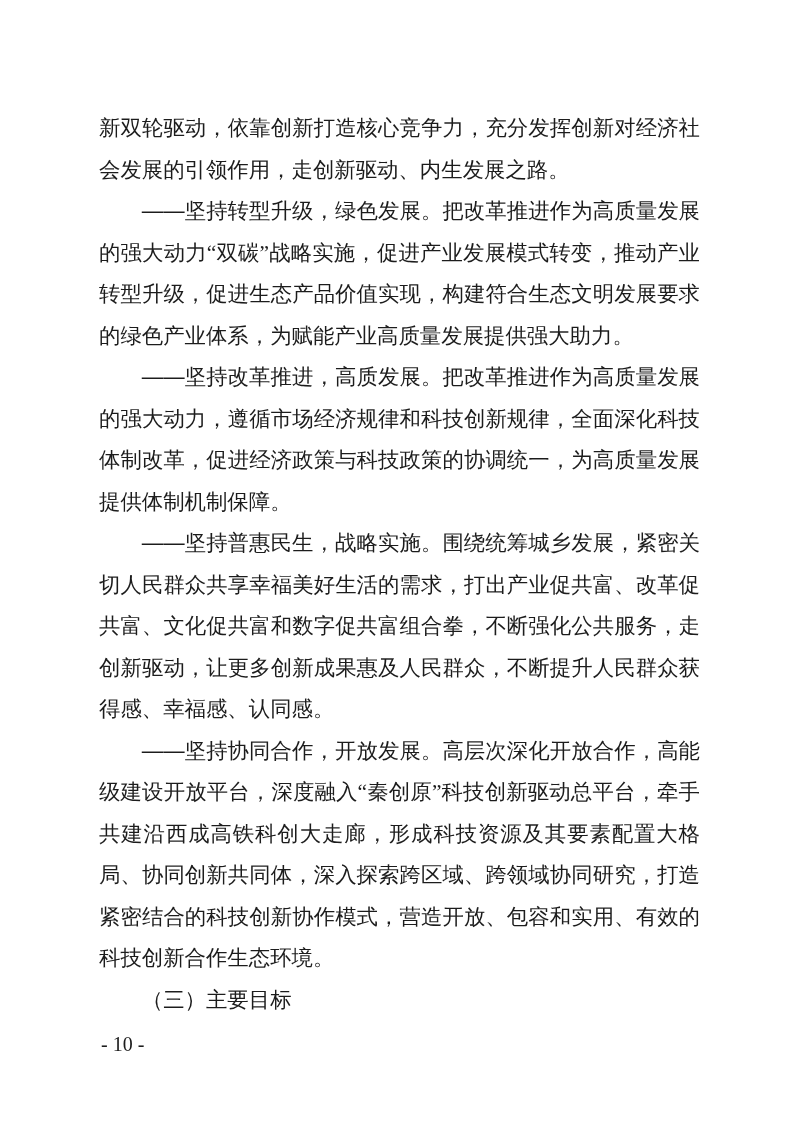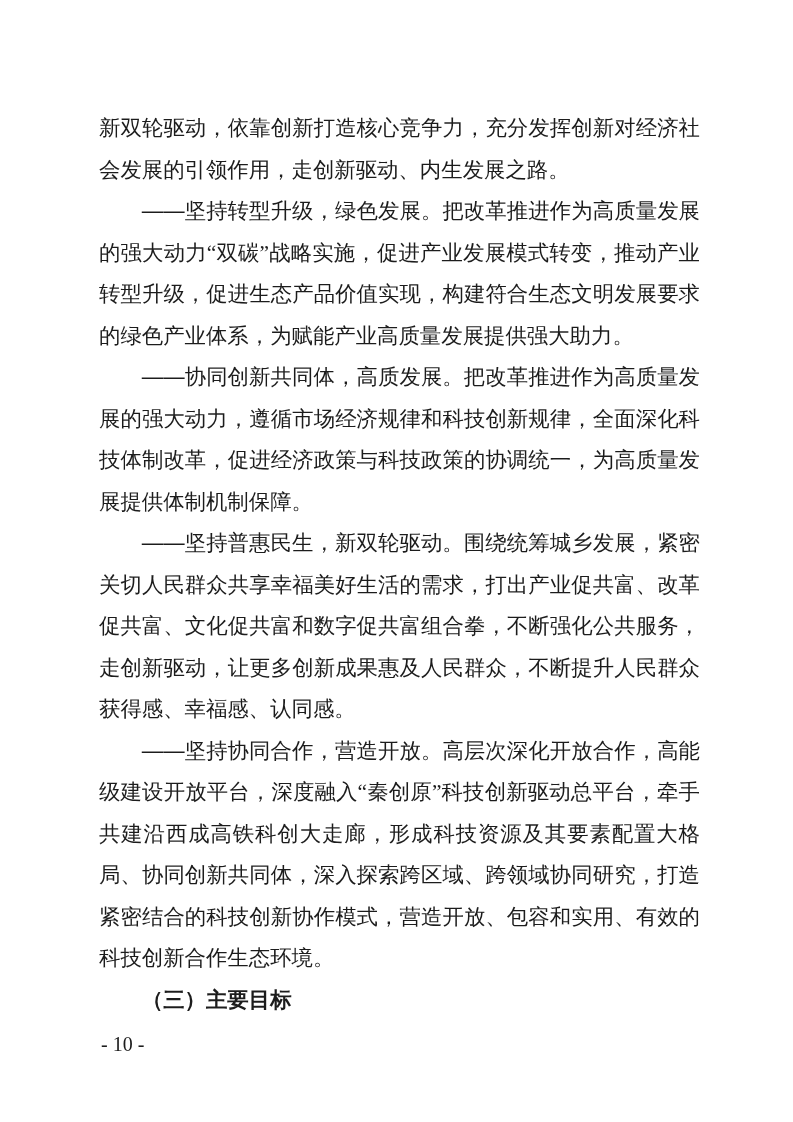--- a/index.html
+++ b/index.html
@@ -35,21 +35,21 @@
     text-indent: 42.8px;
   }
   .lead {
     font-weight: normal;
     font-family: "Liberation Sans", sans-serif;
   }
   .heading {
     margin: 0;
     font-size: 21.4px;
     line-height: 41.5px;
-    font-weight: bold;
+    font-weight: normal;
     text-indent: 42.8px;
     font-family: "Liberation Sans", sans-serif;
   }
   .footer {
     position: absolute;
     left: 101px;
     top: 1033px;
     font-size: 20px;
     line-height: 22px;
     color: #1c1c1c;
@@ -59,24 +59,24 @@
 </head>
 <body>
 
 <div class="page">
   <div class="content">
 
     <p class="para"><span class="lead"></span><span>新双轮驱动，依靠创新打造核心竞争力，充分发挥创新对经济社会发展的引领作用，走创新驱动、内生发展之路。</span></p>
 
     <p class="para indent"><span class="lead">——坚持转型升级，绿色发展。</span><span>把改革推进作为高质量发展的强大动力“双碳”战略实施，促进产业发展模式转变，推动产业转型升级，促进生态产品价值实现，构建符合生态文明发展要求的绿色产业体系，为赋能产业高质量发展提供强大助力。</span></p>
 
-    <p class="para indent"><span class="lead">——协同创新共同体，高质发展。</span><span>把改革推进作为高质量发展的强大动力，遵循市场经济规律和科技创新规律，全面深化科技体制改革，促进经济政策与科技政策的协调统一，为高质量发展提供体制机制保障。</span></p>
+    <p class="para indent"><span class="lead">——坚持改革推进，高质发展。</span><span>把改革推进作为高质量发展的强大动力，遵循市场经济规律和科技创新规律，全面深化科技体制改革，促进经济政策与科技政策的协调统一，为高质量发展提供体制机制保障。</span></p>
 
-    <p class="para indent"><span class="lead">——坚持普惠民生，新双轮驱动。</span><span>围绕统筹城乡发展，紧密关切人民群众共享幸福美好生活的需求，打出产业促共富、改革促共富、文化促共富和数字促共富组合拳，不断强化公共服务，走创新驱动，让更多创新成果惠及人民群众，不断提升人民群众获得感、幸福感、认同感。</span></p>
+    <p class="para indent"><span class="lead">——坚持普惠民生，战略实施。</span><span>围绕统筹城乡发展，紧密关切人民群众共享幸福美好生活的需求，打出产业促共富、改革促共富、文化促共富和数字促共富组合拳，不断强化公共服务，走创新驱动，让更多创新成果惠及人民群众，不断提升人民群众获得感、幸福感、认同感。</span></p>
 
-    <p class="para indent"><span class="lead">——坚持协同合作，营造开放。</span><span>高层次深化开放合作，高能级建设开放平台，深度融入“秦创原”科技创新驱动总平台，牵手共建沿西成高铁科创大走廊，形成科技资源及其要素配置大格局、协同创新共同体，深入探索跨区域、跨领域协同研究，打造紧密结合的科技创新协作模式，营造开放、包容和实用、有效的科技创新合作生态环境。</span></p>
+    <p class="para indent"><span class="lead">——坚持协同合作，开放发展。</span><span>高层次深化开放合作，高能级建设开放平台，深度融入“秦创原”科技创新驱动总平台，牵手共建沿西成高铁科创大走廊，形成科技资源及其要素配置大格局、协同创新共同体，深入探索跨区域、跨领域协同研究，打造紧密结合的科技创新协作模式，营造开放、包容和实用、有效的科技创新合作生态环境。</span></p>
 
     <p class="heading">（三）主要目标</p>
 
   </div>
 
   <div class="footer">- 10 -</div>
 </div>
 
 </body></html>

